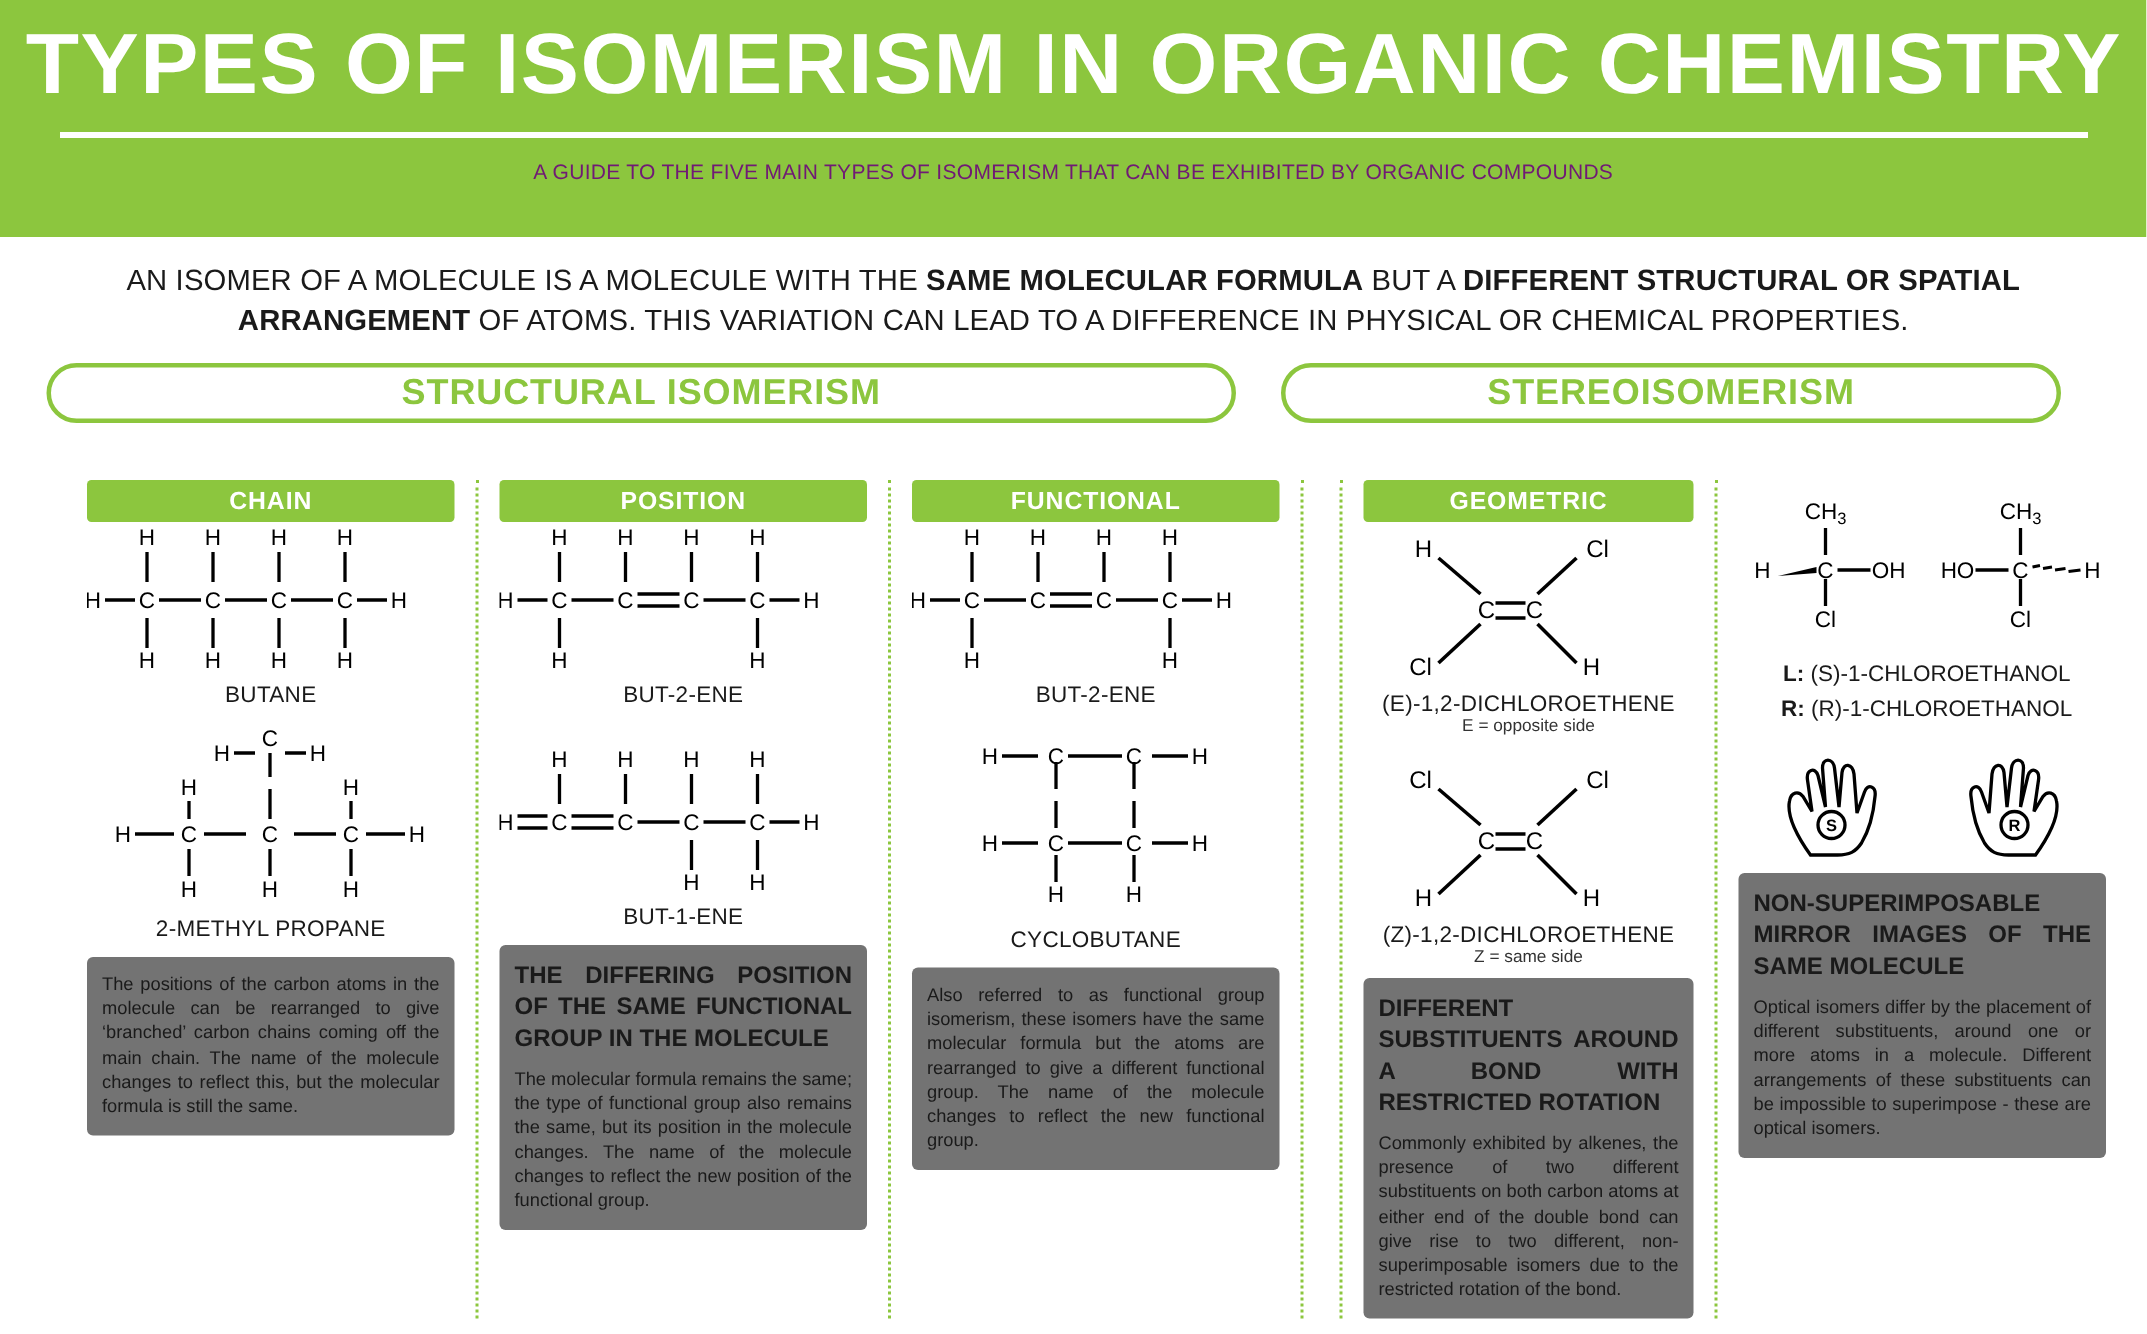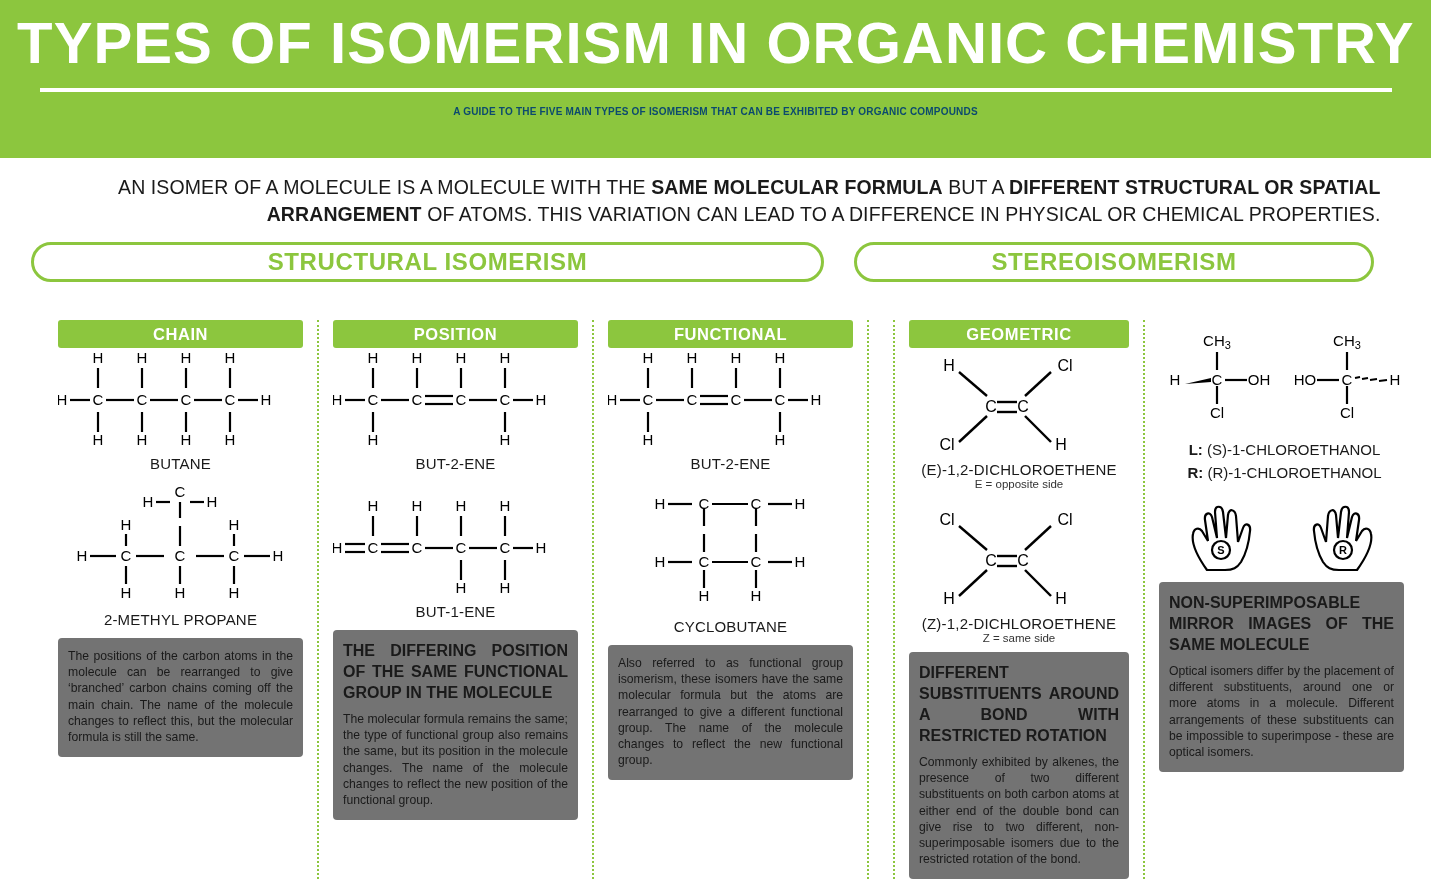--- a/index.html
+++ b/index.html
@@ -21,26 +21,26 @@
     font-size:57px; line-height:78px; font-weight:bold;
     letter-spacing:1px;
     transform:scaleX(1.02);
     white-space:nowrap;
     font-family:"Liberation Sans Narrow","Liberation Sans", sans-serif;
   }
   .header .rule {
     width:1352px; height:4px; background:#fff; margin:6px 0 14px 0;
   }
   .header .sub {
-    color:#0c4a6e; font-size:10px; font-weight:bold; letter-spacing:0.2px;
+    color:#701a75; font-size:14px; font-weight:normal; letter-spacing:0.2px;
   }
   
   .intro {
     width:1330px; margin:16px auto 0 auto;
-    text-align:right; font-size:19.5px; line-height:27px;
+    text-align:center; font-size:19.5px; line-height:27px;
     letter-spacing:0.1px;
   }
   .intro b { font-weight:bold; }
   
   .groups {
     display:flex; gap:30px; padding:0 31px; margin-top:14px;
   }
   .group-pill {
     border:3px solid #8cc63e; border-radius:22px; height:40px;
     display:flex; align-items:center; justify-content:center;

